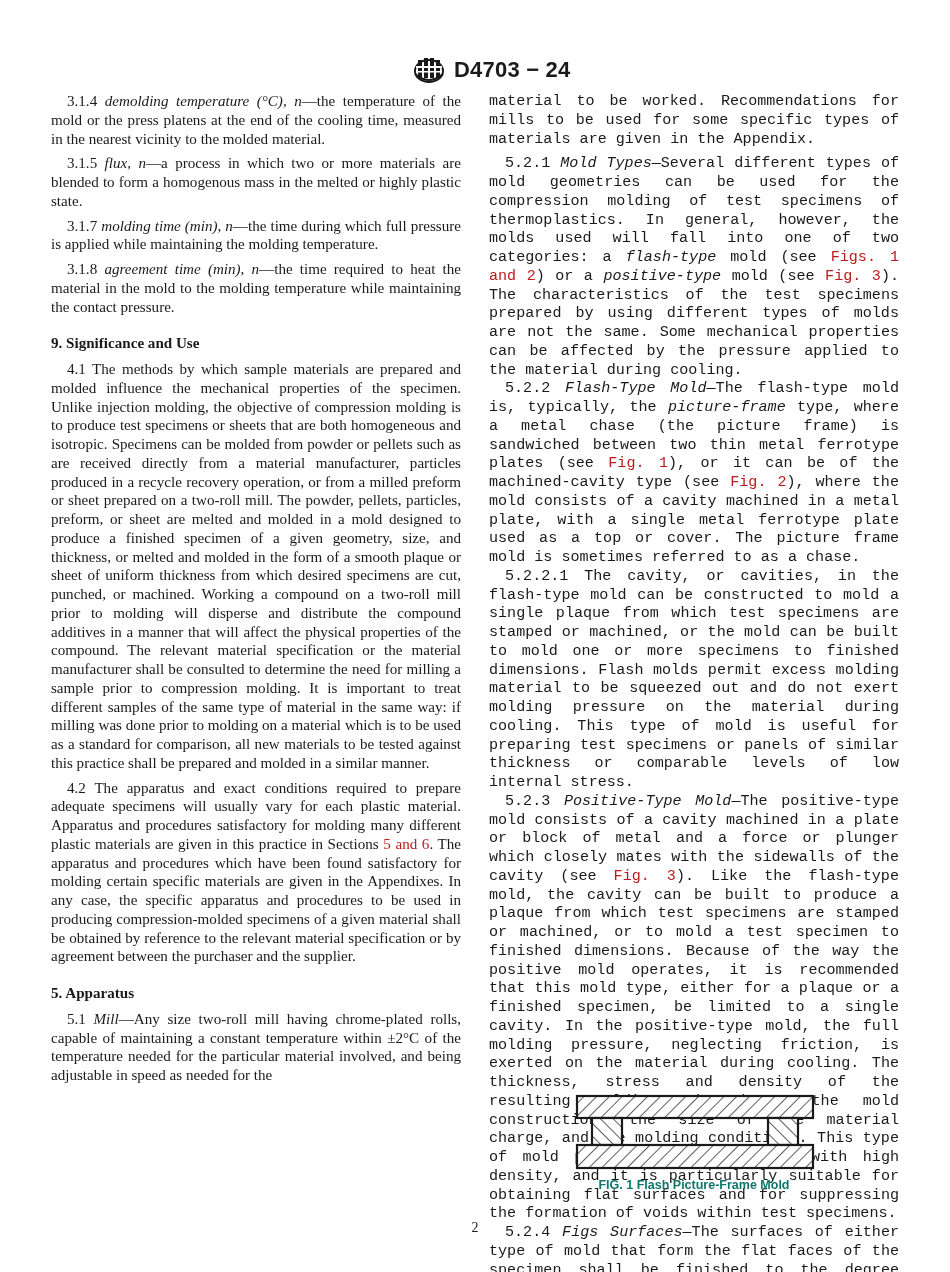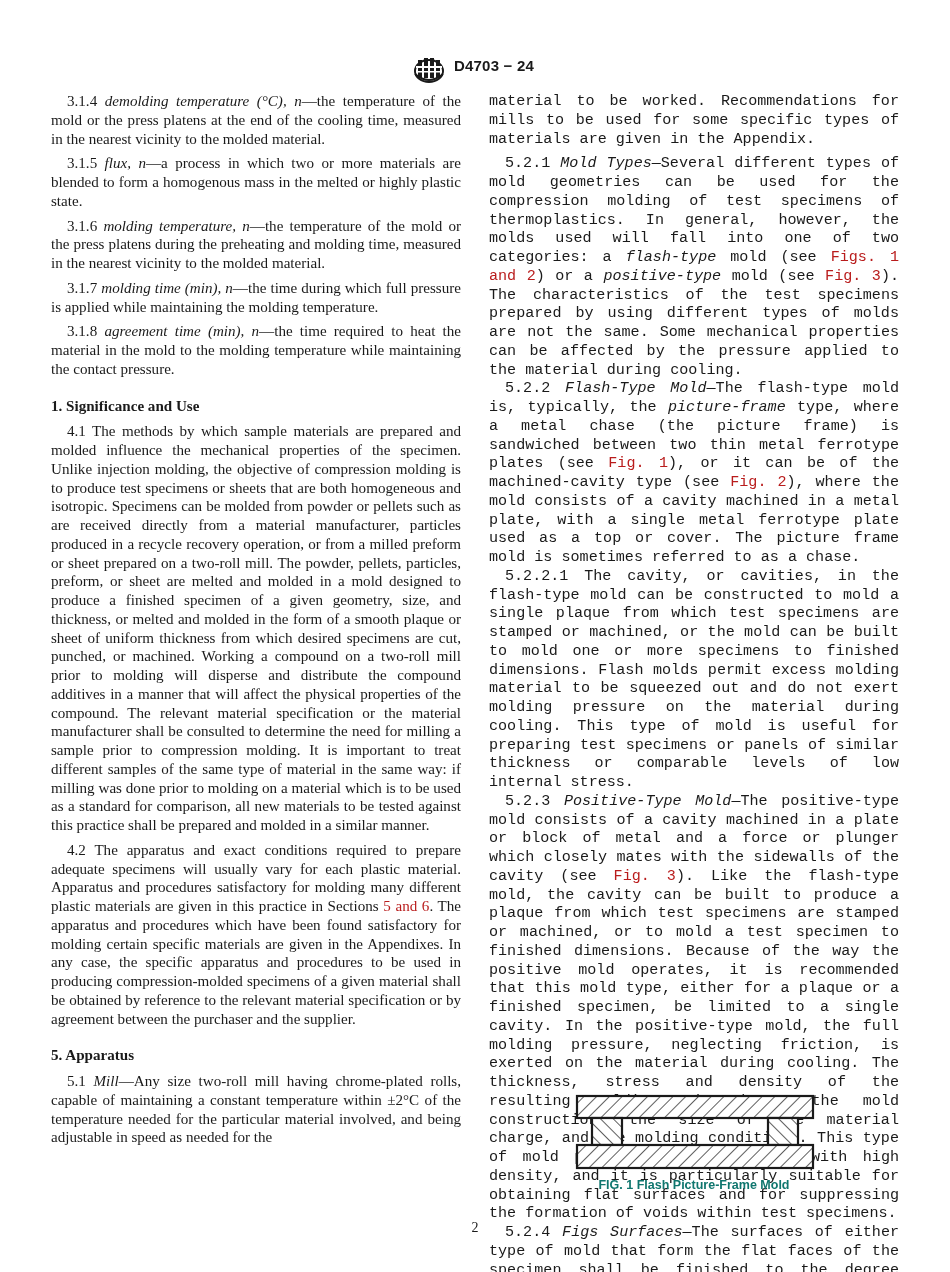--- a/index.html
+++ b/index.html
@@ -1,21 +1,21 @@
 <!DOCTYPE html>
 <html><head>
 <meta charset="utf-8">
 <style>
   html, body { margin: 0; padding: 0; background: #ffffff; }
   body { width: 950px; height: 1272px; position: relative; overflow: hidden;
          font-family: "Liberation Serif", serif; color: #1a1a1a; }
   .header { position: absolute; top: 56px; left: 0; width: 950px; height: 30px; }
   .logo { position: absolute; left: 409px; top: 0px; width: 40px; height: 28px; }
   .doc-id { position: absolute; left: 454px; top: 1px; font-family: "Liberation Sans", sans-serif;
-            font-weight: bold; font-size: 15px; color: #1a1a1a; letter-spacing: 0.2px; }
+            font-weight: bold; font-size: 22px; color: #1a1a1a; letter-spacing: 0.2px; }
   .col { position: absolute; top: 92px; width: 410px; font-size: 15.1px; line-height: 18.75px; }
   .col-left { left: 51px; }
   .col-right { left: 489px; font-family: Liberation Mono, monospace; }
   p { margin: 0 0 6px 0; text-align: justify; text-indent: 16px; hyphens: manual; }
   p.tight { margin-bottom: 0; }
   h2 { font-size: 15.1px; font-weight: bold; margin: 18px 0 7px 0; line-height: 18.75px; }
   .link { color: #b91c1c; }
   i { font-style: italic; }
   .note { font-size: 12.6px; line-height: 16px; text-indent: 18px; }
   .sc { font-variant: small-caps; }
@@ -40,25 +40,24 @@
     <rect x="27" y="4" width="4" height="18" fill="#1a1a1a"></rect>
     <rect x="7" y="10" width="26" height="2" fill="#ffffff"></rect>
     <rect x="7" y="15" width="26" height="1.5" fill="#ffffff"></rect>
   </svg>
   <span class="doc-id">D4703 − 24</span>
 </div>
 
 <div class="col col-left">
   <p><span>3.1.4</span> <i>demolding temperature (°C), n</i><span>—the temperature of the mold or the press platens at the end of the cooling time, measured in the nearest vicinity to the molded material.</span></p>
   <p><span>3.1.5</span> <i>flux, n</i><span>—a process in which two or more materials are blended to form a homogenous mass in the melted or highly plastic state.</span></p>
-  <p><span>3.1.6</span> <i>molding temperature, n</i><span>—the temperature of the mold or the press platens during the preheating and molding time, measured in the nearest vicinity to the molded material.</span></p>
   <p><span>3.1.7</span> <i>molding time (min), n</i><span>—the time during which full pressure is applied while maintaining the molding temperature.</span></p>
   <p><span>3.1.8</span> <i>agreement time (min), n</i><span>—the time required to heat the material in the mold to the molding temperature while maintaining the contact pressure.</span></p>
 
-  <h2>1.  Significance and Use</h2>
+  <h2>9.  Significance and Use</h2>
   <p>4.1 The methods by which sample materials are prepared and molded influence the mechanical properties of the speci­men. Unlike injection molding, the objective of compression molding is to produce test specimens or sheets that are both homogeneous and isotropic. Specimens can be molded from powder or pellets such as are received directly from a material manufacturer, particles produced in a recycle recovery operation, or from a milled preform or sheet prepared on a two-roll mill. The powder, pellets, particles, preform, or sheet are melted and molded in a mold designed to produce a finished specimen of a given geometry, size, and thickness, or melted and molded in the form of a smooth plaque or sheet of uniform thickness from which desired specimens are cut, punched, or machined. Working a compound on a two-roll mill prior to molding will disperse and distribute the compound additives in a manner that will affect the physical properties of the compound. The relevant material specification or the material manufacturer shall be consulted to determine the need for milling a sample prior to compression molding. It is important to treat different samples of the same type of material in the same way: if milling was done prior to molding on a material which is to be used as a standard for comparison, all new materials to be tested against this practice shall be prepared and molded in a similar manner.</p>
   <p><span>4.2 The apparatus and exact conditions required to prepare adequate specimens will usually vary for each plastic material. Apparatus and procedures satisfactory for molding many different plastic materials are given in this practice in Sections </span><span class="link">5 and 6</span><span>. The apparatus and procedures which have been found satisfactory for molding certain specific materials are given in the Appendixes. In any case, the specific apparatus and procedures to be used in producing compression-molded speci­mens of a given material shall be obtained by reference to the relevant material specification or by agreement between the purchaser and the supplier.</span></p>
 
   <h2>5.  Apparatus</h2>
   <p class="tight"><span>5.1</span> <i>Mill</i><span>—Any size two-roll mill having chrome-plated rolls, capable of maintaining a constant temperature within ±2°C of the temperature needed for the particular material involved, and being adjustable in speed as needed for the</span></p>
 </div>
 
 <div class="col col-right">
   <p style="text-indent:0">material to be worked. Recommendations for mills to be used for some specific types of materials are given in the Appendix.</p>
   <p class="tight"><span>5.2.1</span> <i>Mold Types</i><span>—Several different types of mold geom­etries can be used for the compression molding of test specimens of thermoplastics. In general, however, the molds used will fall into one of two categories: a </span><i>flash-type</i><span> mold (see </span><span class="link">Figs. 1 and 2</span><span>) or a </span><i>positive-type</i><span> mold (see </span><span class="link">Fig. 3</span><span>). The characteristics of the test specimens prepared by using different types of molds are not the same. Some mechanical properties can be affected by the pressure applied to the material during cooling.</span></p>

